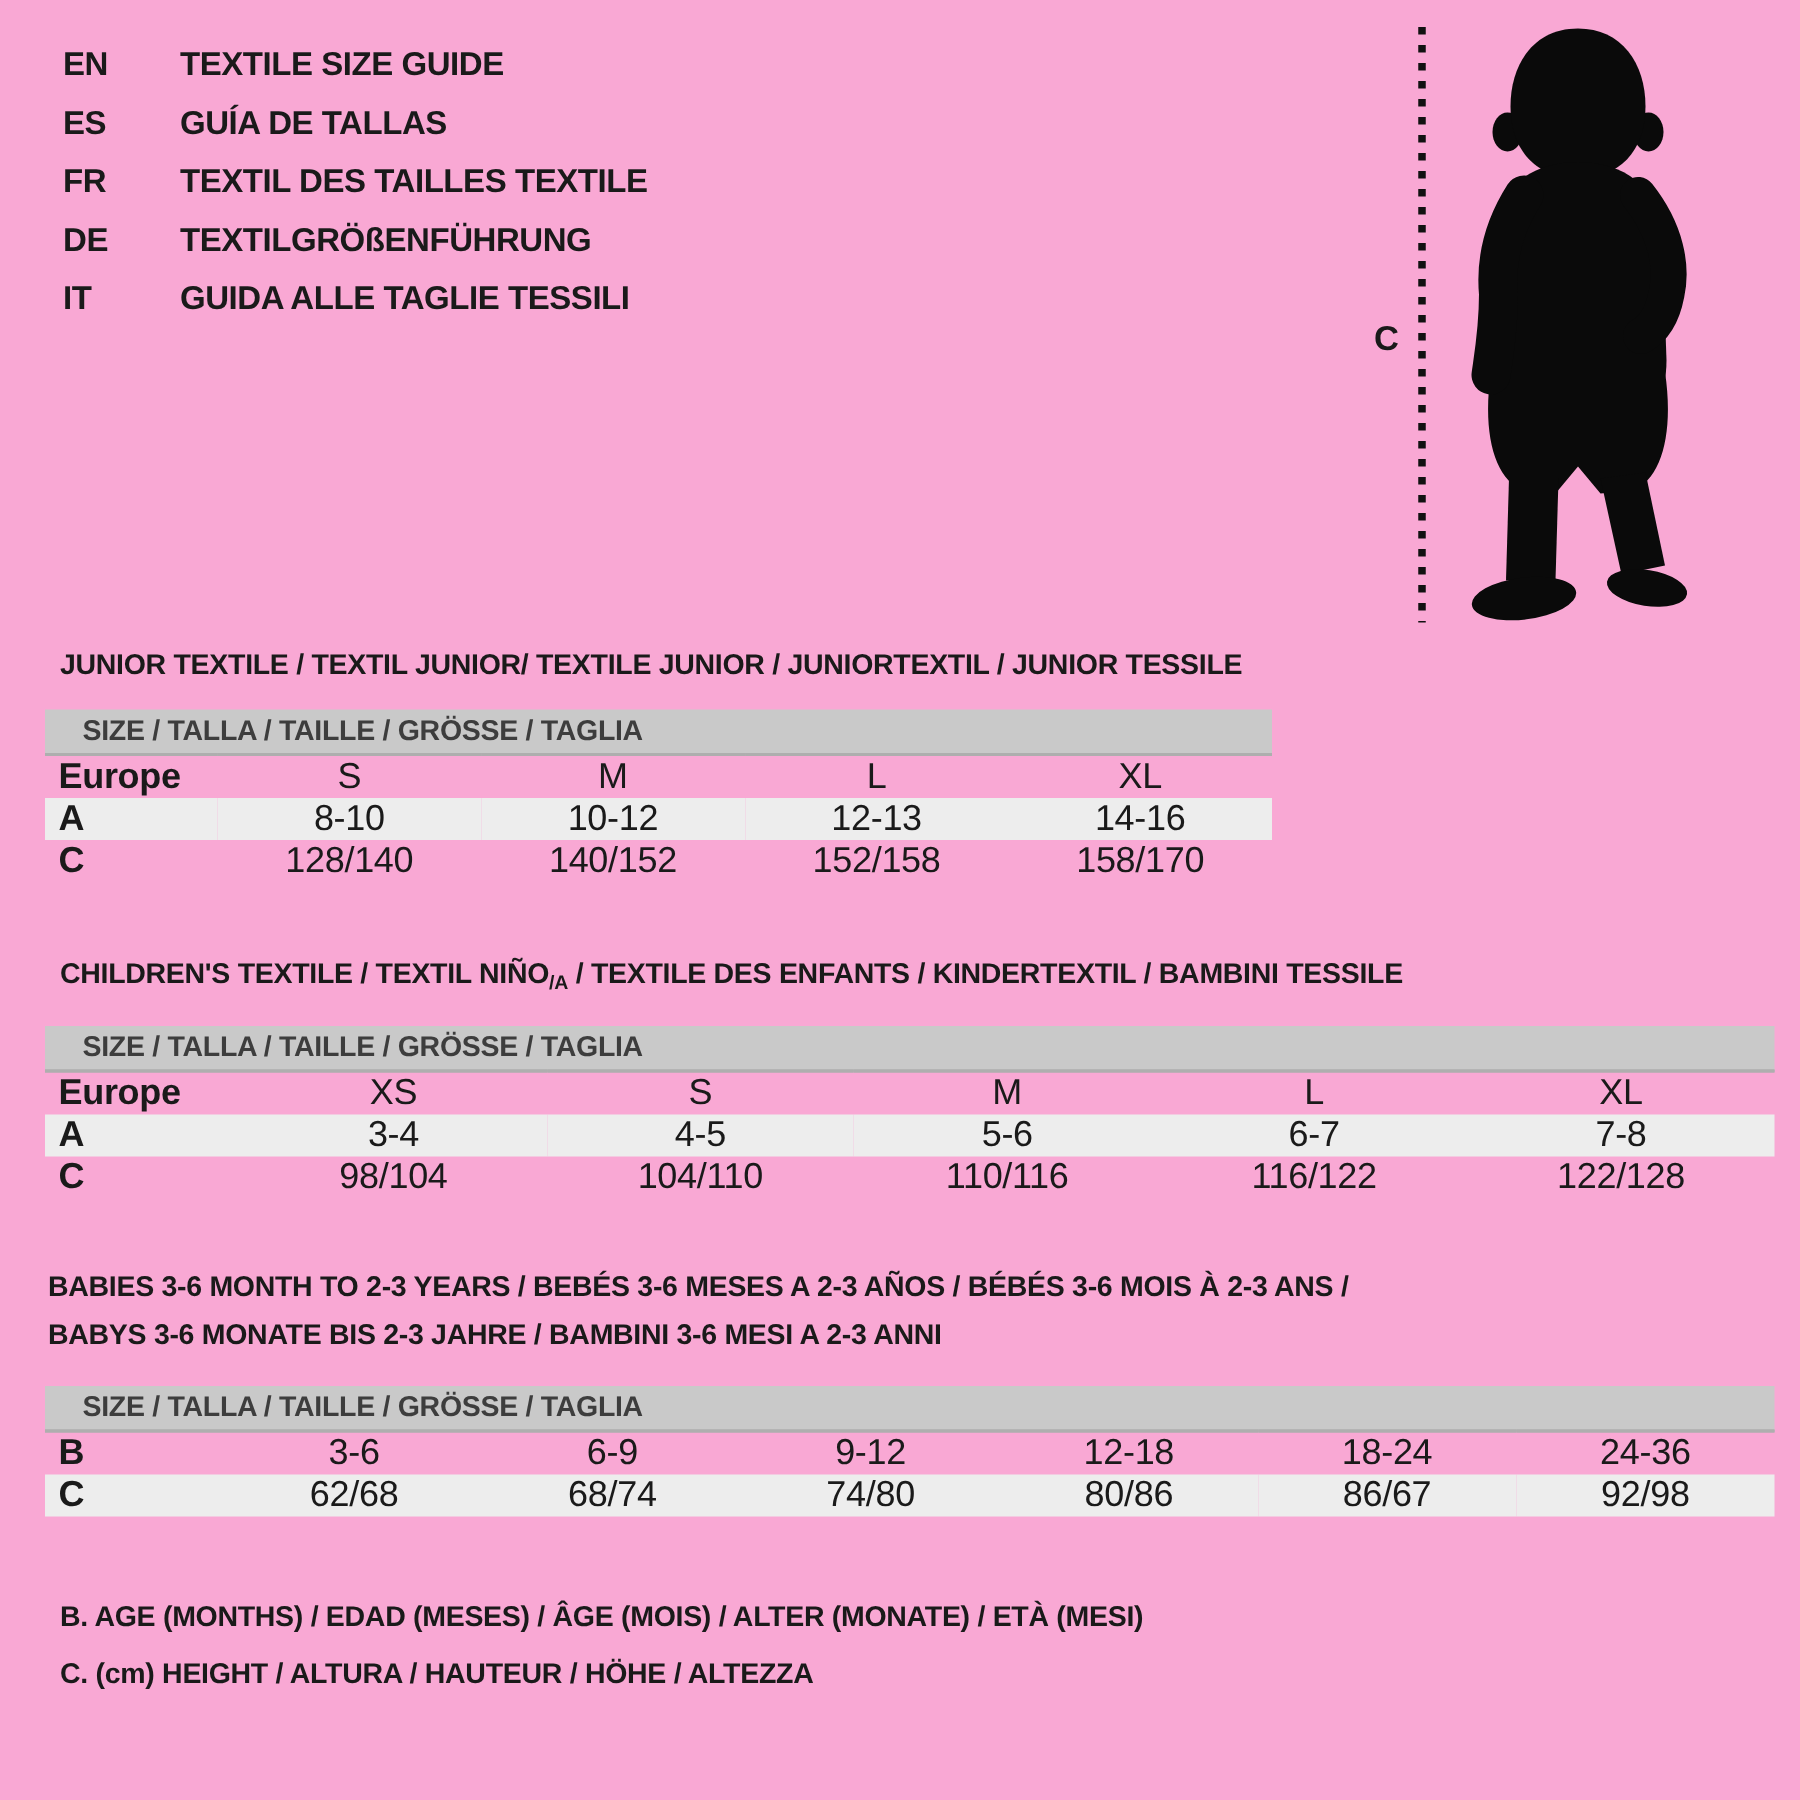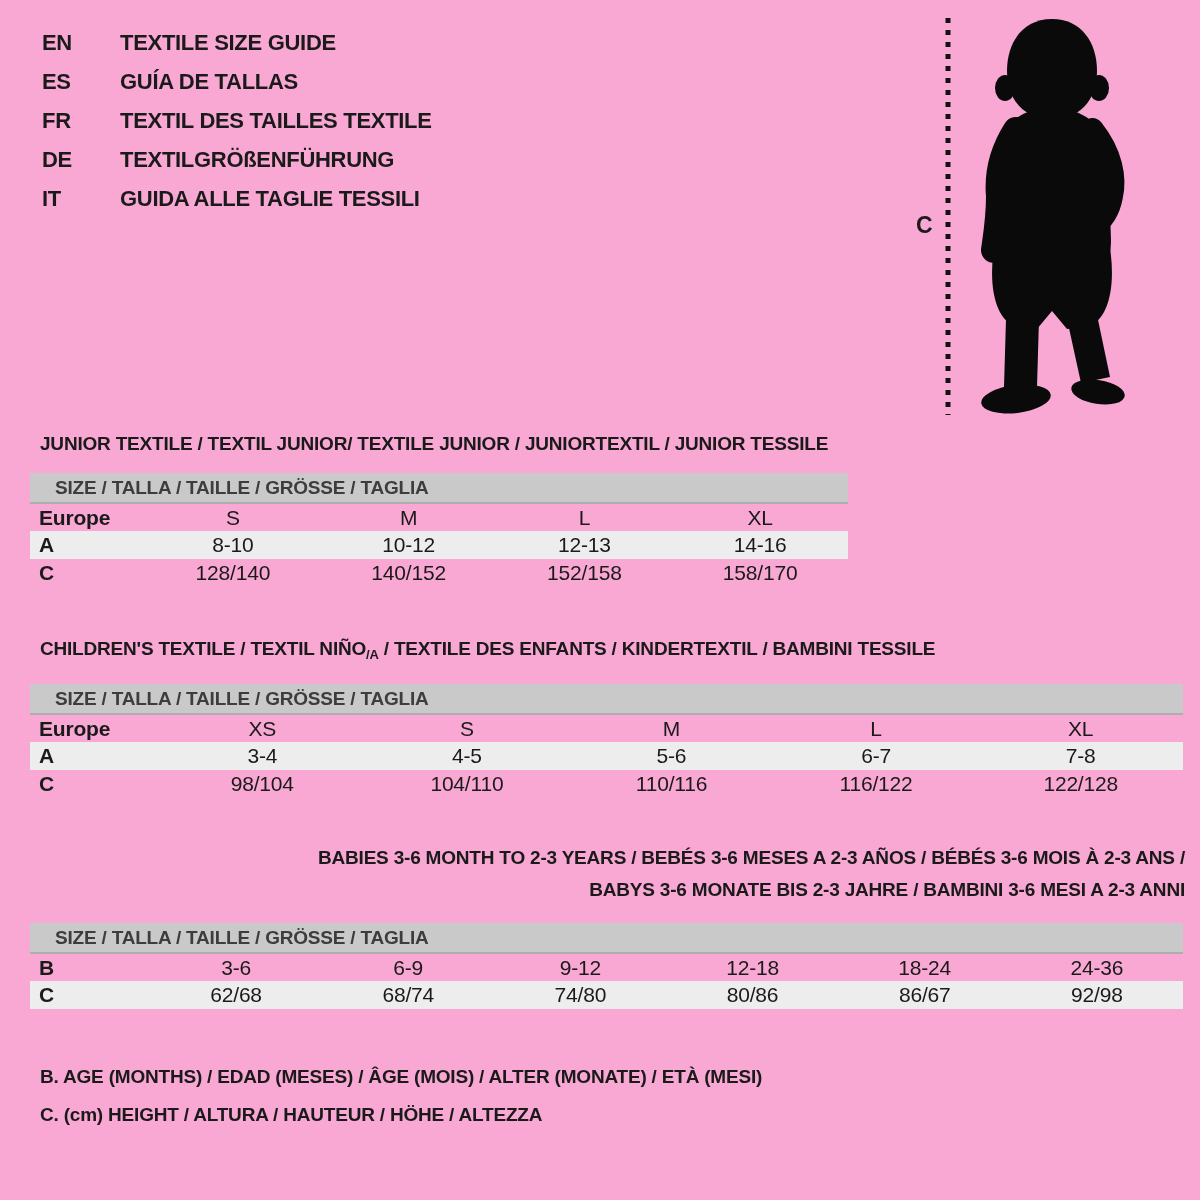--- a/index.html
+++ b/index.html
@@ -23,34 +23,34 @@
   .measure-label { position: absolute; left: 18px; top: 198px; font-size: 23px; font-weight: 700; }
   .dash-line { position: absolute; left: 46px; top: 0; }
   .toddler { position: absolute; left: 66px; top: 2px; }
 
   
   .content { position: absolute; left: 30px; top: 432px; width: 1155px; }
   .section-title {
     font-size: 19px; font-weight: 700; letter-spacing: -0.2px;
     margin: 0 0 0 10px; line-height: 24px;
   }
-  .babies-title-line { font-size: 19px; font-weight: 700; letter-spacing: -0.2px; margin-left: 2px; line-height: 32px; text-align: right; }
+  .babies-title-line { font-size: 19px; font-weight: 700; letter-spacing: -0.2px; margin-left: 2px; line-height: 32px; }
   .title-sub { font-size: 13px; vertical-align: -4px; font-weight: 700; }
 
   .size-table { border-collapse: collapse; table-layout: fixed; margin-top: 17px; }
   .junior-table { width: 818px; }
   .wide-table { width: 1153px; }
   .size-bar {
     background: #c9c9c9; color: #3d3d3d;
     font-size: 19px; font-weight: 700; letter-spacing: -0.2px;
     text-align: left; padding: 3px 25px; height: 30px;
     border-bottom: 2px solid #aeaeae;
   }
   .size-table td {
-    font-size: 21px; letter-spacing: -0.2px;
+    font-size: 24px; letter-spacing: -0.2px;
     height: 28px; padding: 0; text-align: center; vertical-align: middle;
   }
   .size-table td.lbl { text-align: left; padding-left: 9px; font-weight: 700; }
   .size-table tr.alt td { background: #ededed; }
 
   .sec-junior   { margin-bottom: 50px; }
   .sec-children { margin-bottom: 44px; }
   .sec-babies   { margin-bottom: 0; }
 
   .legend { margin: 56px 0 0 10px; }

